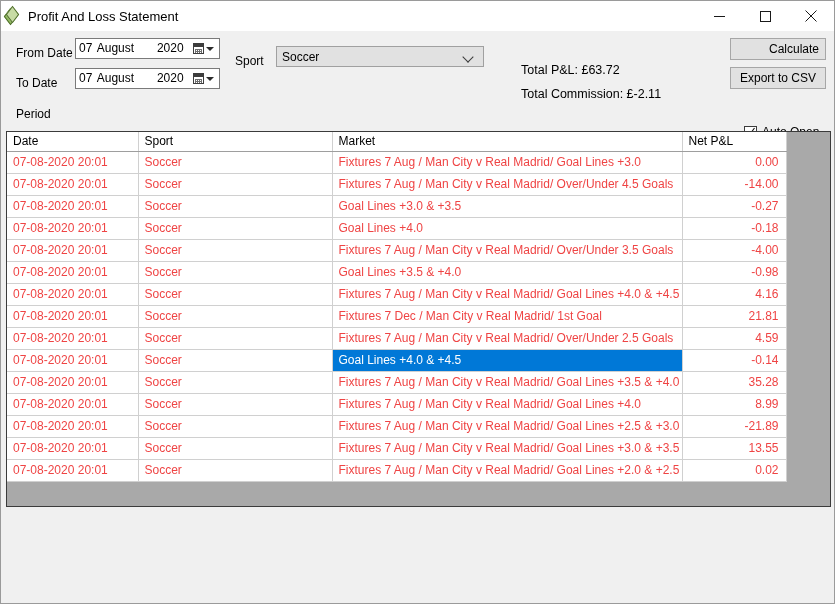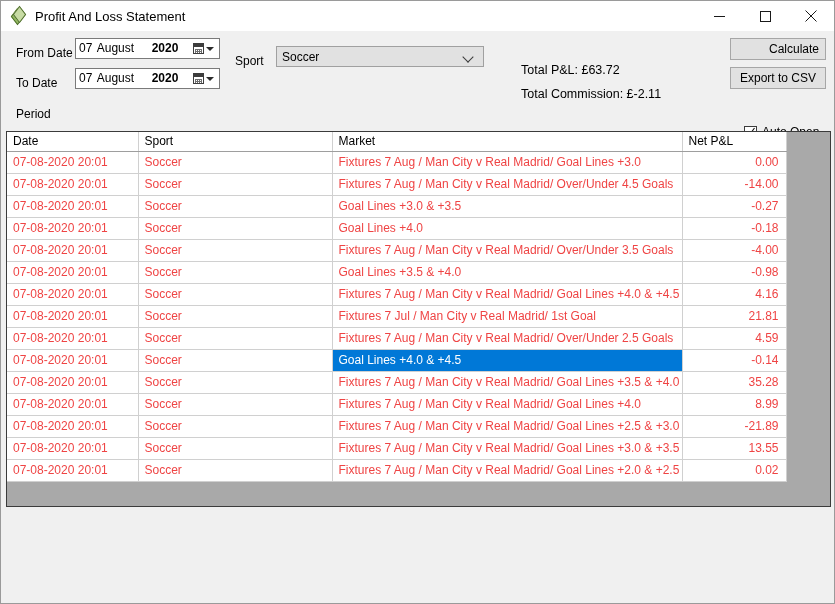--- a/index.html
+++ b/index.html
@@ -30,21 +30,21 @@
     left: 0; top: 0;
     width: 833px;
     height: 30px;
     background: #ffffff;
     display: flex;
     align-items: center;
   }
   #title-left {
     display: flex;
     align-items: center;
-    padding-left: 10px;
+    padding-left: 3px;
     flex: 1 1 auto;
     min-width: 0;
   }
   .app-icon {
     width: 16px;
     height: 16px;
     position: relative;
     margin-right: 8px;
     flex: 0 0 auto;
   }
@@ -112,21 +112,21 @@
     align-items: center;
   }
   .dp-seg {
     font-size: 12px;
     color: #000;
     line-height: 19px;
     white-space: nowrap;
   }
   .dp-day   { padding-left: 3px; width: 20px; }
   .dp-month { width: 62px; text-align: left; }
-  .dp-year  { width: 42px; text-align: left; font-weight: bold; }
+  .dp-year  { width: 42px; text-align: center; }
   .dp-btn {
     margin-left: auto;
     width: 34px;
     height: 19px;
     display: flex;
     align-items: center;
     justify-content: center;
     gap: 2px;
   }
   .cal-glyph {
@@ -429,21 +429,21 @@
             </tr>
             <tr>
               <td>07-08-2020 20:01</td>
               <td>Soccer</td>
               <td>Fixtures 7 Aug / Man City v Real Madrid/ Goal Lines +4.0 &amp; +4.5</td>
               <td class="num pos">4.16</td>
             </tr>
             <tr>
               <td>07-08-2020 20:01</td>
               <td>Soccer</td>
-              <td>Fixtures 7 Jul / Man City v Real Madrid/ 1st Goal</td>
+              <td>Fixtures 7 Dec / Man City v Real Madrid/ 1st Goal</td>
               <td class="num pos">21.81</td>
             </tr>
             <tr>
               <td>07-08-2020 20:01</td>
               <td>Soccer</td>
               <td>Fixtures 7 Aug / Man City v Real Madrid/ Over/Under 2.5 Goals</td>
               <td class="num pos">4.59</td>
             </tr>
             <tr>
               <td>07-08-2020 20:01</td>

